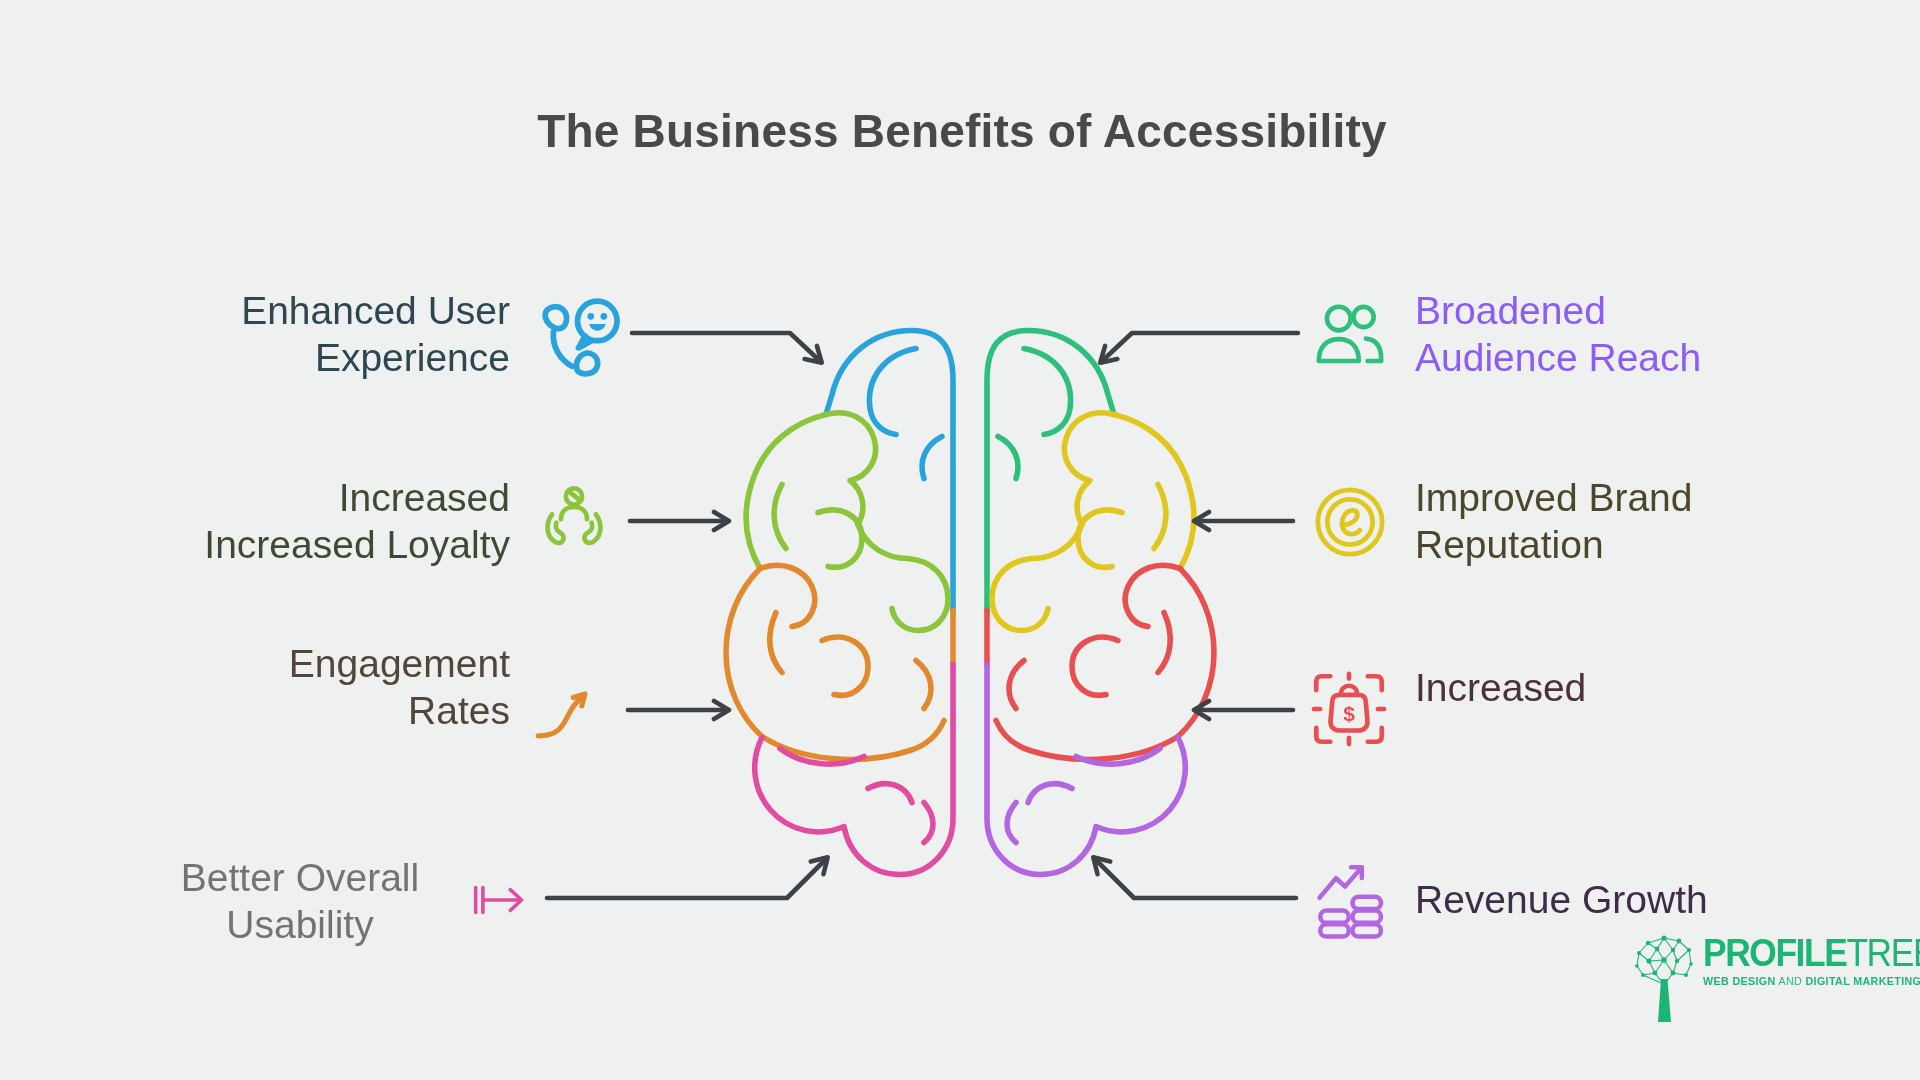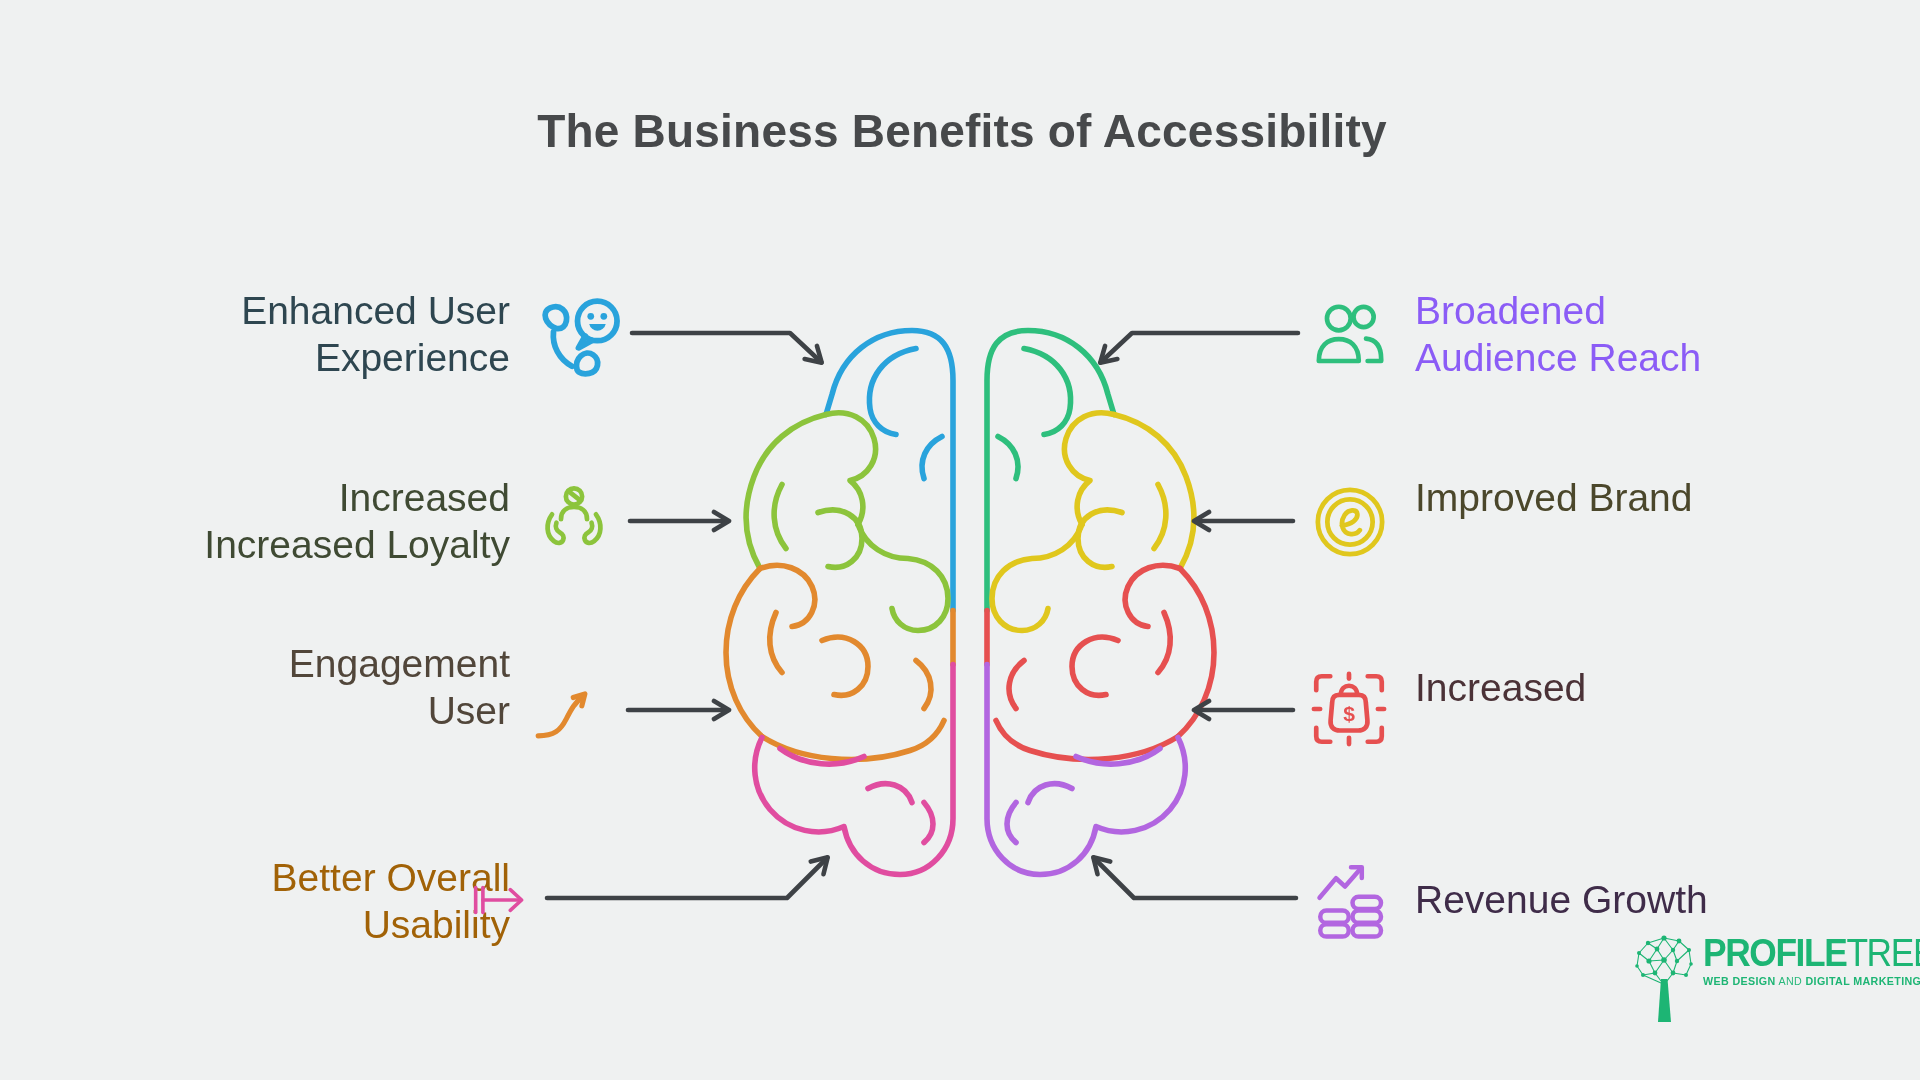--- a/index.html
+++ b/index.html
@@ -124,33 +124,34 @@
   <div class="benefit left l1" style="color: rgb(46, 70, 80);">
     <div>Enhanced User</div>
     <div>Experience</div>
   </div>
   <div class="benefit left l2" style="color: rgb(63, 74, 51);">
     <div>Increased</div>
     <div>Increased Loyalty</div>
   </div>
   <div class="benefit left l3" style="color: rgb(81, 70, 58);">
     <div>Engagement</div>
-    <div>User</div>
-  </div>
-  <div class="benefit left l4" style="color: #a16207;">
+    <div>Rates</div>
+  </div>
+  <div class="benefit left l4" style="color: #737373; text-align: center;">
     <div>Better Overall</div>
     <div>Usability</div>
   </div>
 
   <div class="benefit right r1" style="color: #8b5cf6;">
     <div>Broadened</div>
     <div>Audience Reach</div>
   </div>
   <div class="benefit right r2" style="color: rgb(75, 71, 43);">
     <div>Improved Brand</div>
+    <div>Reputation</div>
   </div>
   <div class="benefit right r3" style="color: rgb(75, 50, 55);">
     <div>Increased</div>
   </div>
   <div class="benefit right r4" style="color: rgb(63, 44, 73);">
     <div>Revenue Growth</div>
   </div>
 
   <div class="icon i-l1" style="color: rgb(41, 163, 220);">
     <svg viewBox="0 0 50 50">

